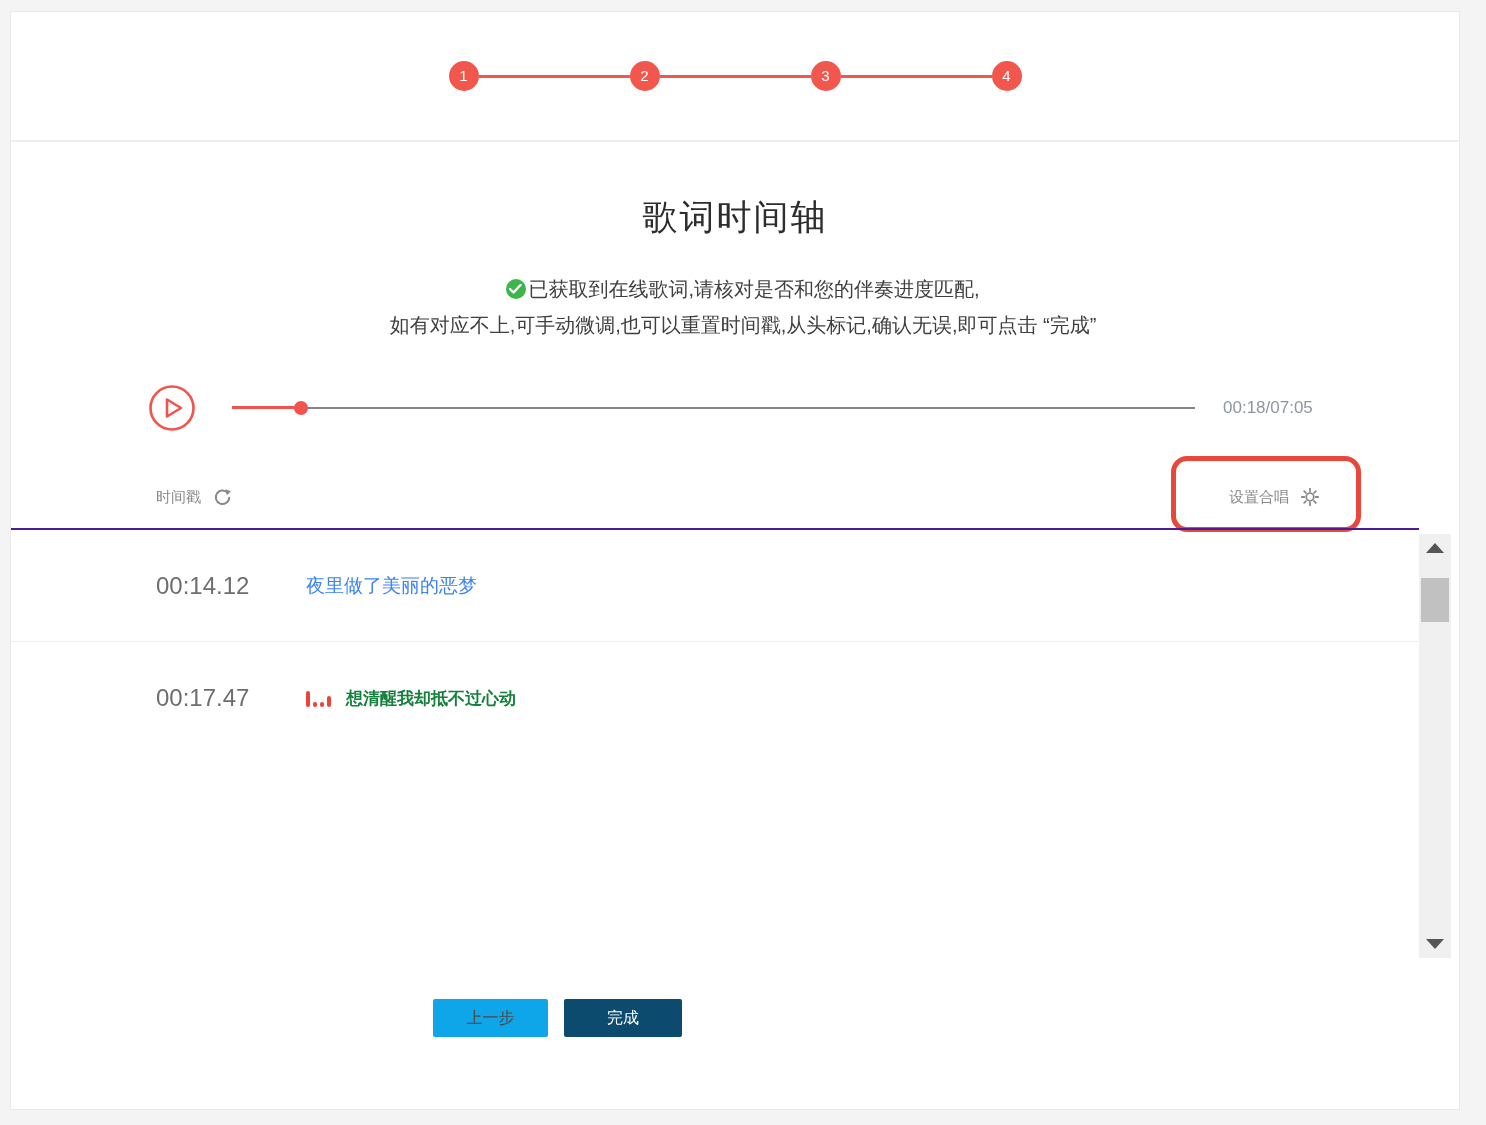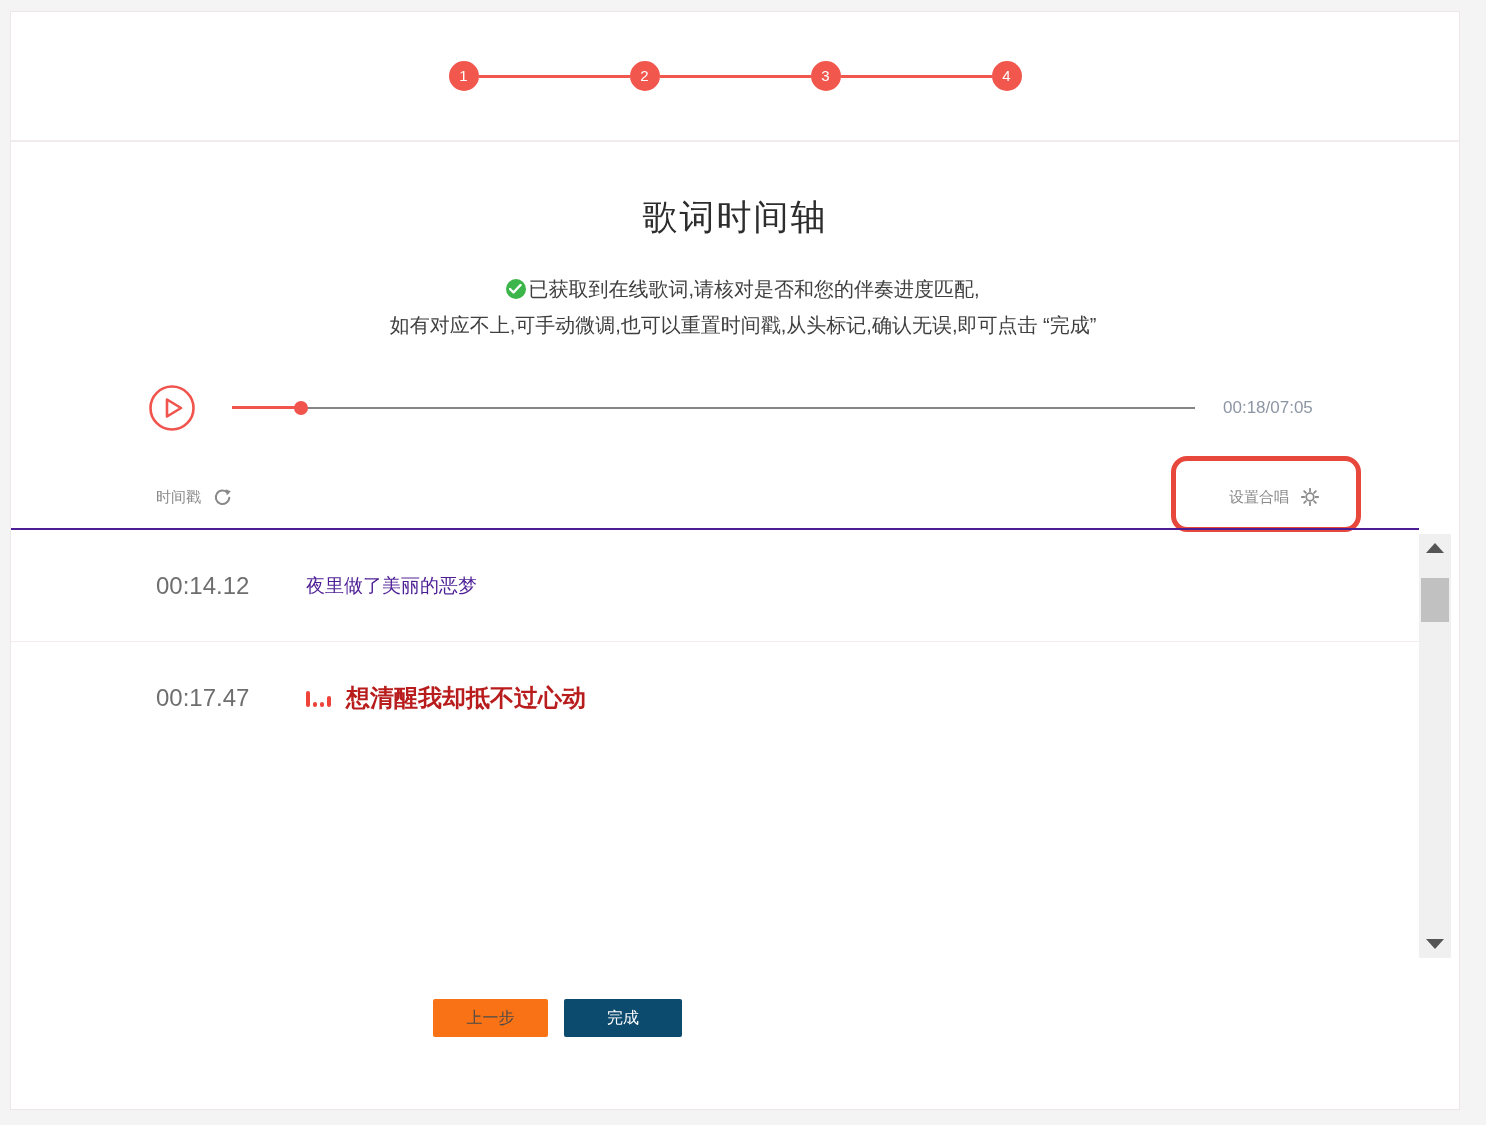--- a/index.html
+++ b/index.html
@@ -82,22 +82,22 @@
   }
   .lyric-row {
     height:112px; border-bottom:1px solid #f3ebeb;
     display:flex; align-items:center; cursor:pointer;
   }
   .lyric-row:last-child { border-bottom:none; }
   .lyric-time {
     margin-left:145px; width:150px; font-size:24px; color:#6e6e6e;
     flex:0 0 auto;
   }
-  .lyric-text { font-size:19px; color:#4c1d95; }
-  .lyric-row.active .lyric-text { color:#b91c1c; font-weight:bold; font-size:24px; }
+  .lyric-text { font-size:19px; color:#3b82f6; }
+  .lyric-row.active .lyric-text { color:#15803d; font-weight:bold; font-size:17px; }
   .eq-icon { display:inline-flex; align-items:flex-end; gap:3px; height:17px; margin-right:15px; }
   .eq-icon span { width:4px; background:#ef4238; border-radius:2px; display:inline-block; }
   .eq-icon .b1 { height:16px; } .eq-icon .b2 { height:5px; }
   .eq-icon .b3 { height:5px; }  .eq-icon .b4 { height:11px; }
   
   .scrollbar {
     position:absolute; left:1408px; top:522px; width:32px; height:424px;
     background:#f1f0f0;
   }
   .scroll-arrow {
@@ -111,21 +111,21 @@
   .scroll-thumb {
     position:absolute; top:44px; left:2px; width:28px; height:44px;
     background:#c2c1c1; cursor:grab;
   }
   
   .btn {
     position:absolute; top:987px; height:38px; border:none; cursor:pointer;
     font-size:16px; border-radius:2px;
     font-family:"Liberation Sans","DejaVu Sans",sans-serif;
   }
-  .btn-prev { left:422px; width:115px; background:#f97316; color:#4a4a4a; }
+  .btn-prev { left:422px; width:115px; background:#0ea5e9; color:#4a4a4a; }
   .btn-finish { left:553px; width:118px; background:#0c4a6e; color:#ffffff; }
 </style>
 </head>
 <body>
 
 <div class="card">
 
   <div class="stepper">
     <div class="step-circle">1</div>
     <div class="step-line"></div>

